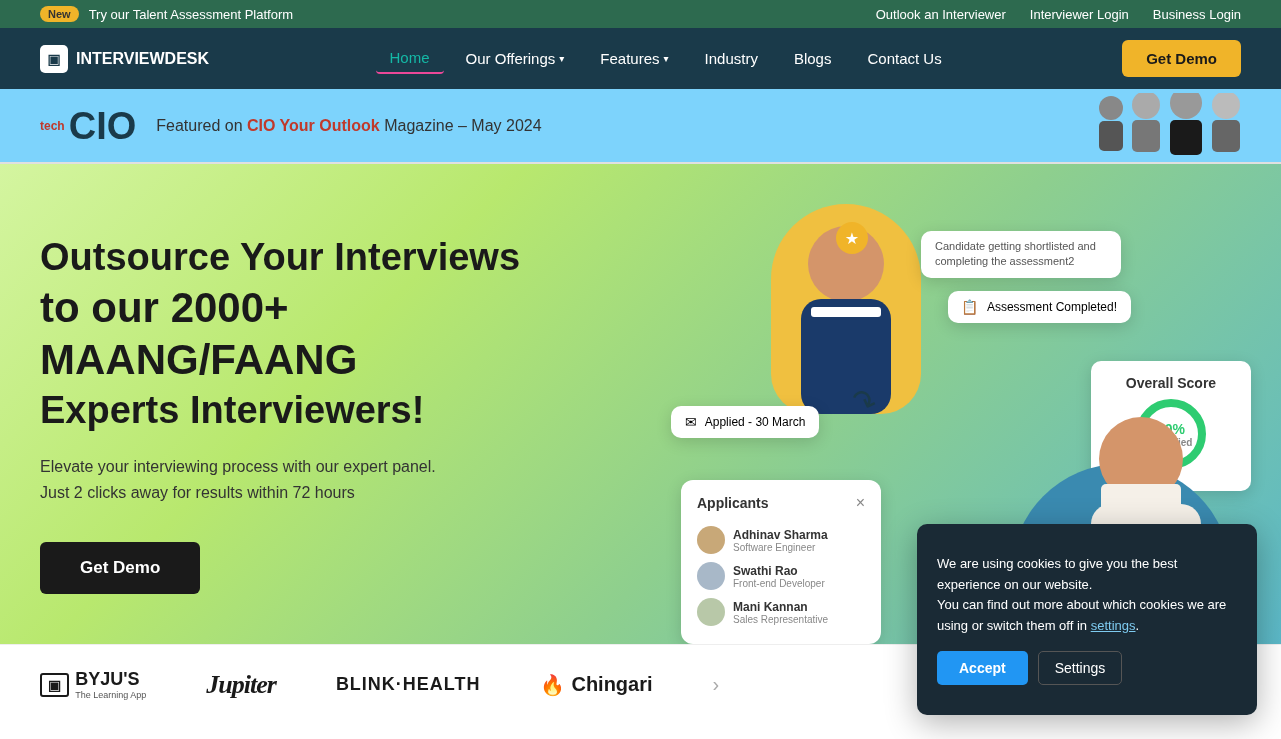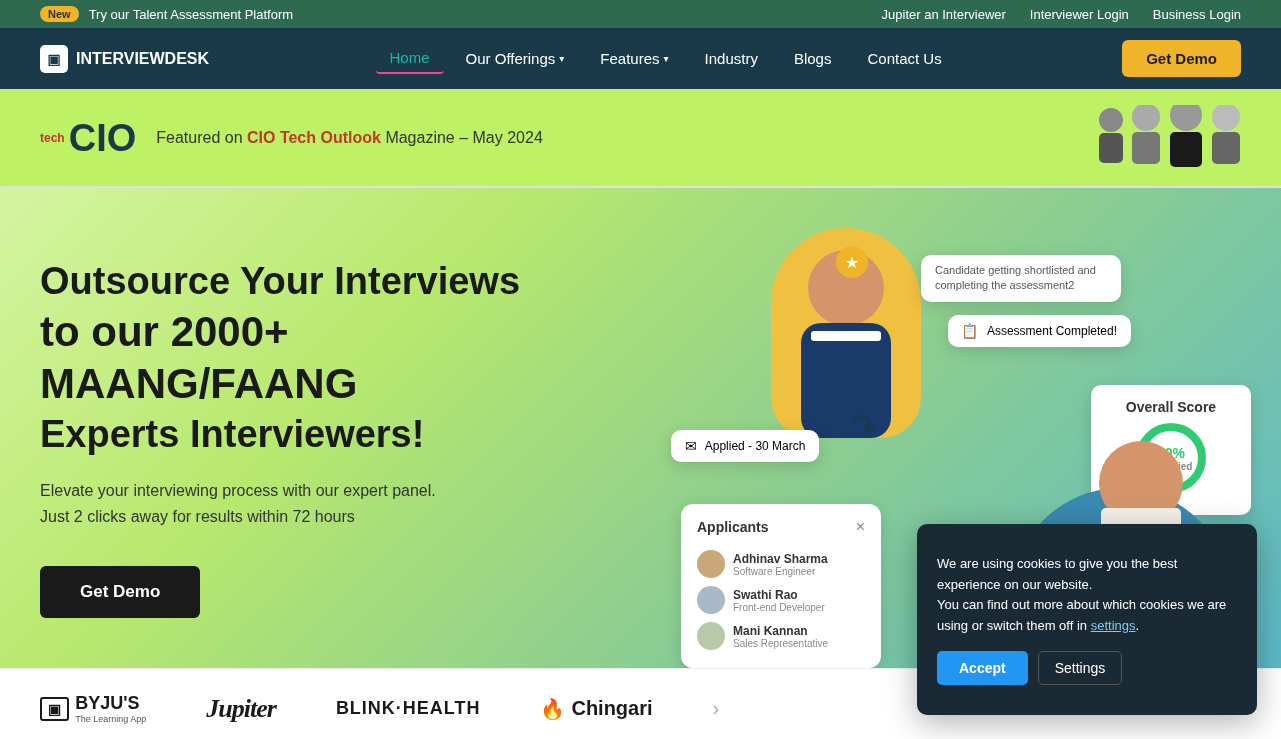--- a/index.html
+++ b/index.html
@@ -57,23 +57,23 @@
       border: none;
       padding: 10px 24px;
       border-radius: 6px;
       font-size: 15px;
       font-weight: 600;
       cursor: pointer;
     }
 
     
     .featured-bar {
-      background: #bef264;
+      background: #7dd3fc;
       border-bottom: 2px solid #e0e0e0;
-      padding: 16px 40px;
+      padding: 4px 40px;
       display: flex;
       align-items: center;
       gap: 20px;
     }
     .cio-logo {
       display: flex; align-items: center; gap: 4px;
     }
     .cio-tech { font-size: 12px; color: #c0392b; font-weight: 700; }
     .cio-text { font-size: 38px; font-weight: 900; color: #1a3a4a; line-height: 1; }
     .featured-text { font-size: 16px; color: #333; flex: 1; }
@@ -247,21 +247,21 @@
   </style>
 </head>
 <body>
 
 <div class="announcement-bar">
   <div class="left">
     <span class="new-badge">New</span>
     <span>Try our Talent Assessment Platform</span>
   </div>
   <div class="right">
-    <a href="#">Jupiter an Interviewer</a>
+    <a href="#">Outlook an Interviewer</a>
     <a href="#">Interviewer Login</a>
     <a href="#">Business Login</a>
   </div>
 </div>
 
 <nav class="navbar">
   <div class="logo">
     <div class="logo-icon">▣</div>
     <span>INTERVIEWDESK</span>
   </div>
@@ -283,21 +283,21 @@
 </nav>
 
 <div class="featured-bar">
   <div class="cio-logo">
     <span class="cio-tech">tech</span>
     <span class="cio-text">CIO</span>
   </div>
   <div class="featured-text">
     <span>Featured on</span>
     <span class="highlight"> </span>
-    <span class="highlight">CIO Tech Outlook</span>
+    <span class="highlight">CIO Your Outlook</span>
     <span> </span>
     <span>Magazine – May 2024</span>
   </div>
   <div class="featured-people">
 
     <svg width="150" height="65" viewBox="0 0 150 65">
       <circle cx="20" cy="15" r="12" fill="#888"></circle>
       <rect x="8" y="28" width="24" height="30" rx="5" fill="#555"></rect>
       <circle cx="55" cy="12" r="14" fill="#aaa"></circle>
       <rect x="41" y="27" width="28" height="32" rx="5" fill="#777"></rect>

